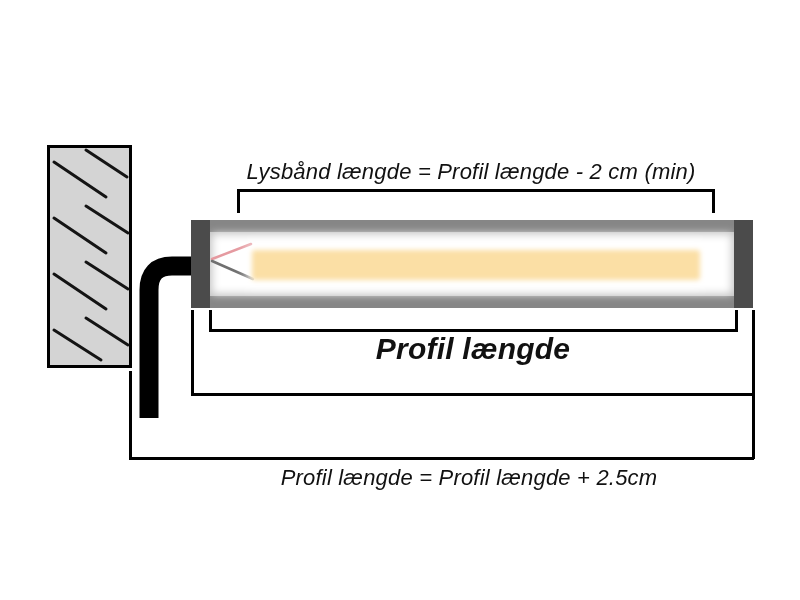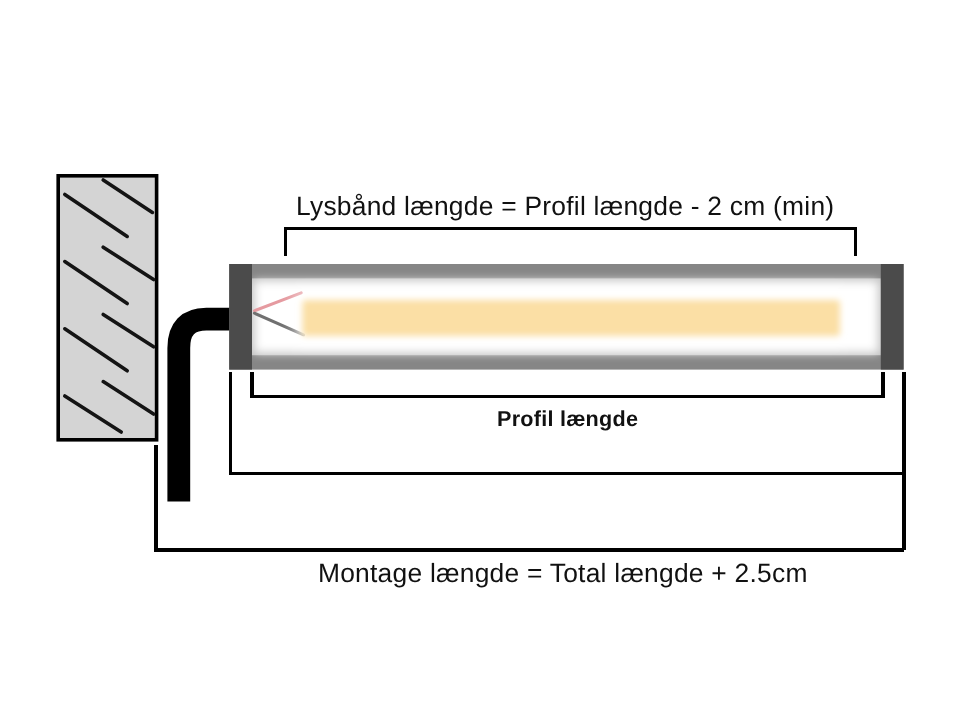--- a/index.html
+++ b/index.html
@@ -7,38 +7,39 @@
     padding: 0;
     background: #ffffff;
     font-family: "Liberation Sans", sans-serif;
   }
   .canvas {
     position: relative;
     width: 800px;
     height: 600px;
     background: var(--background, #ffffff);
     overflow: hidden;
+    font-style: italic;
   }
   .art {
     position: absolute;
     left: 0;
     top: 0;
   }
   .label {
     position: absolute;
     transform: translate(-50%, -50%);
     white-space: nowrap;
     color: var(--text, #111111);
     font-size: 22px;
     line-height: 1;
     letter-spacing: 0.2px;
   }
   .label.bold {
     font-weight: bold;
-    font-size: 18px;
+    font-size: 30px;
   }
   
   .wall-fill      { fill: var(--wall_fill, #d4d4d4); stroke: var(--line, #000); stroke-width: 3; }
   .hatch          { stroke: var(--hatch, #141414); stroke-width: 3; stroke-linecap: round; fill: none; }
   .cable          { stroke: var(--cable, #000); stroke-width: 19; fill: none; }
   .rail           { fill: var(--profile_rail, #868686); }
   .inner-base     { fill: #c2c2c2; }
   .inner-white    { fill: var(--diffuser_glow, #ffffff); }
   .halo           { fill: var(--diffuser_glow, #ffffff); }
   .strip          { fill: var(--led_strip, #fbdfa5); }
@@ -98,15 +99,15 @@
     <path class="bracket" d="M192 310 V394.5 H753.5"></path>
     <path class="bracket" d="M753.5 310 V458.5"></path>
     <path class="bracket" d="M130 371 V458.5 H753.5"></path>
   </svg>
 
   <div class="label" style="left:471px; top:172px;">Lysbånd længde = Profil længde - 2 cm (min)</div>
 
   <div class="label bold" style="left:473px; top:349px;">Profil længde</div>
 
 
-  <div class="label" style="left:469px; top:478px;">Montage længde = Total længde + 2.5cm</div>
+  <div class="label" style="left:469px; top:478px;">Profil længde = Profil længde + 2.5cm</div>
 
 </div>
 
 </body></html>

